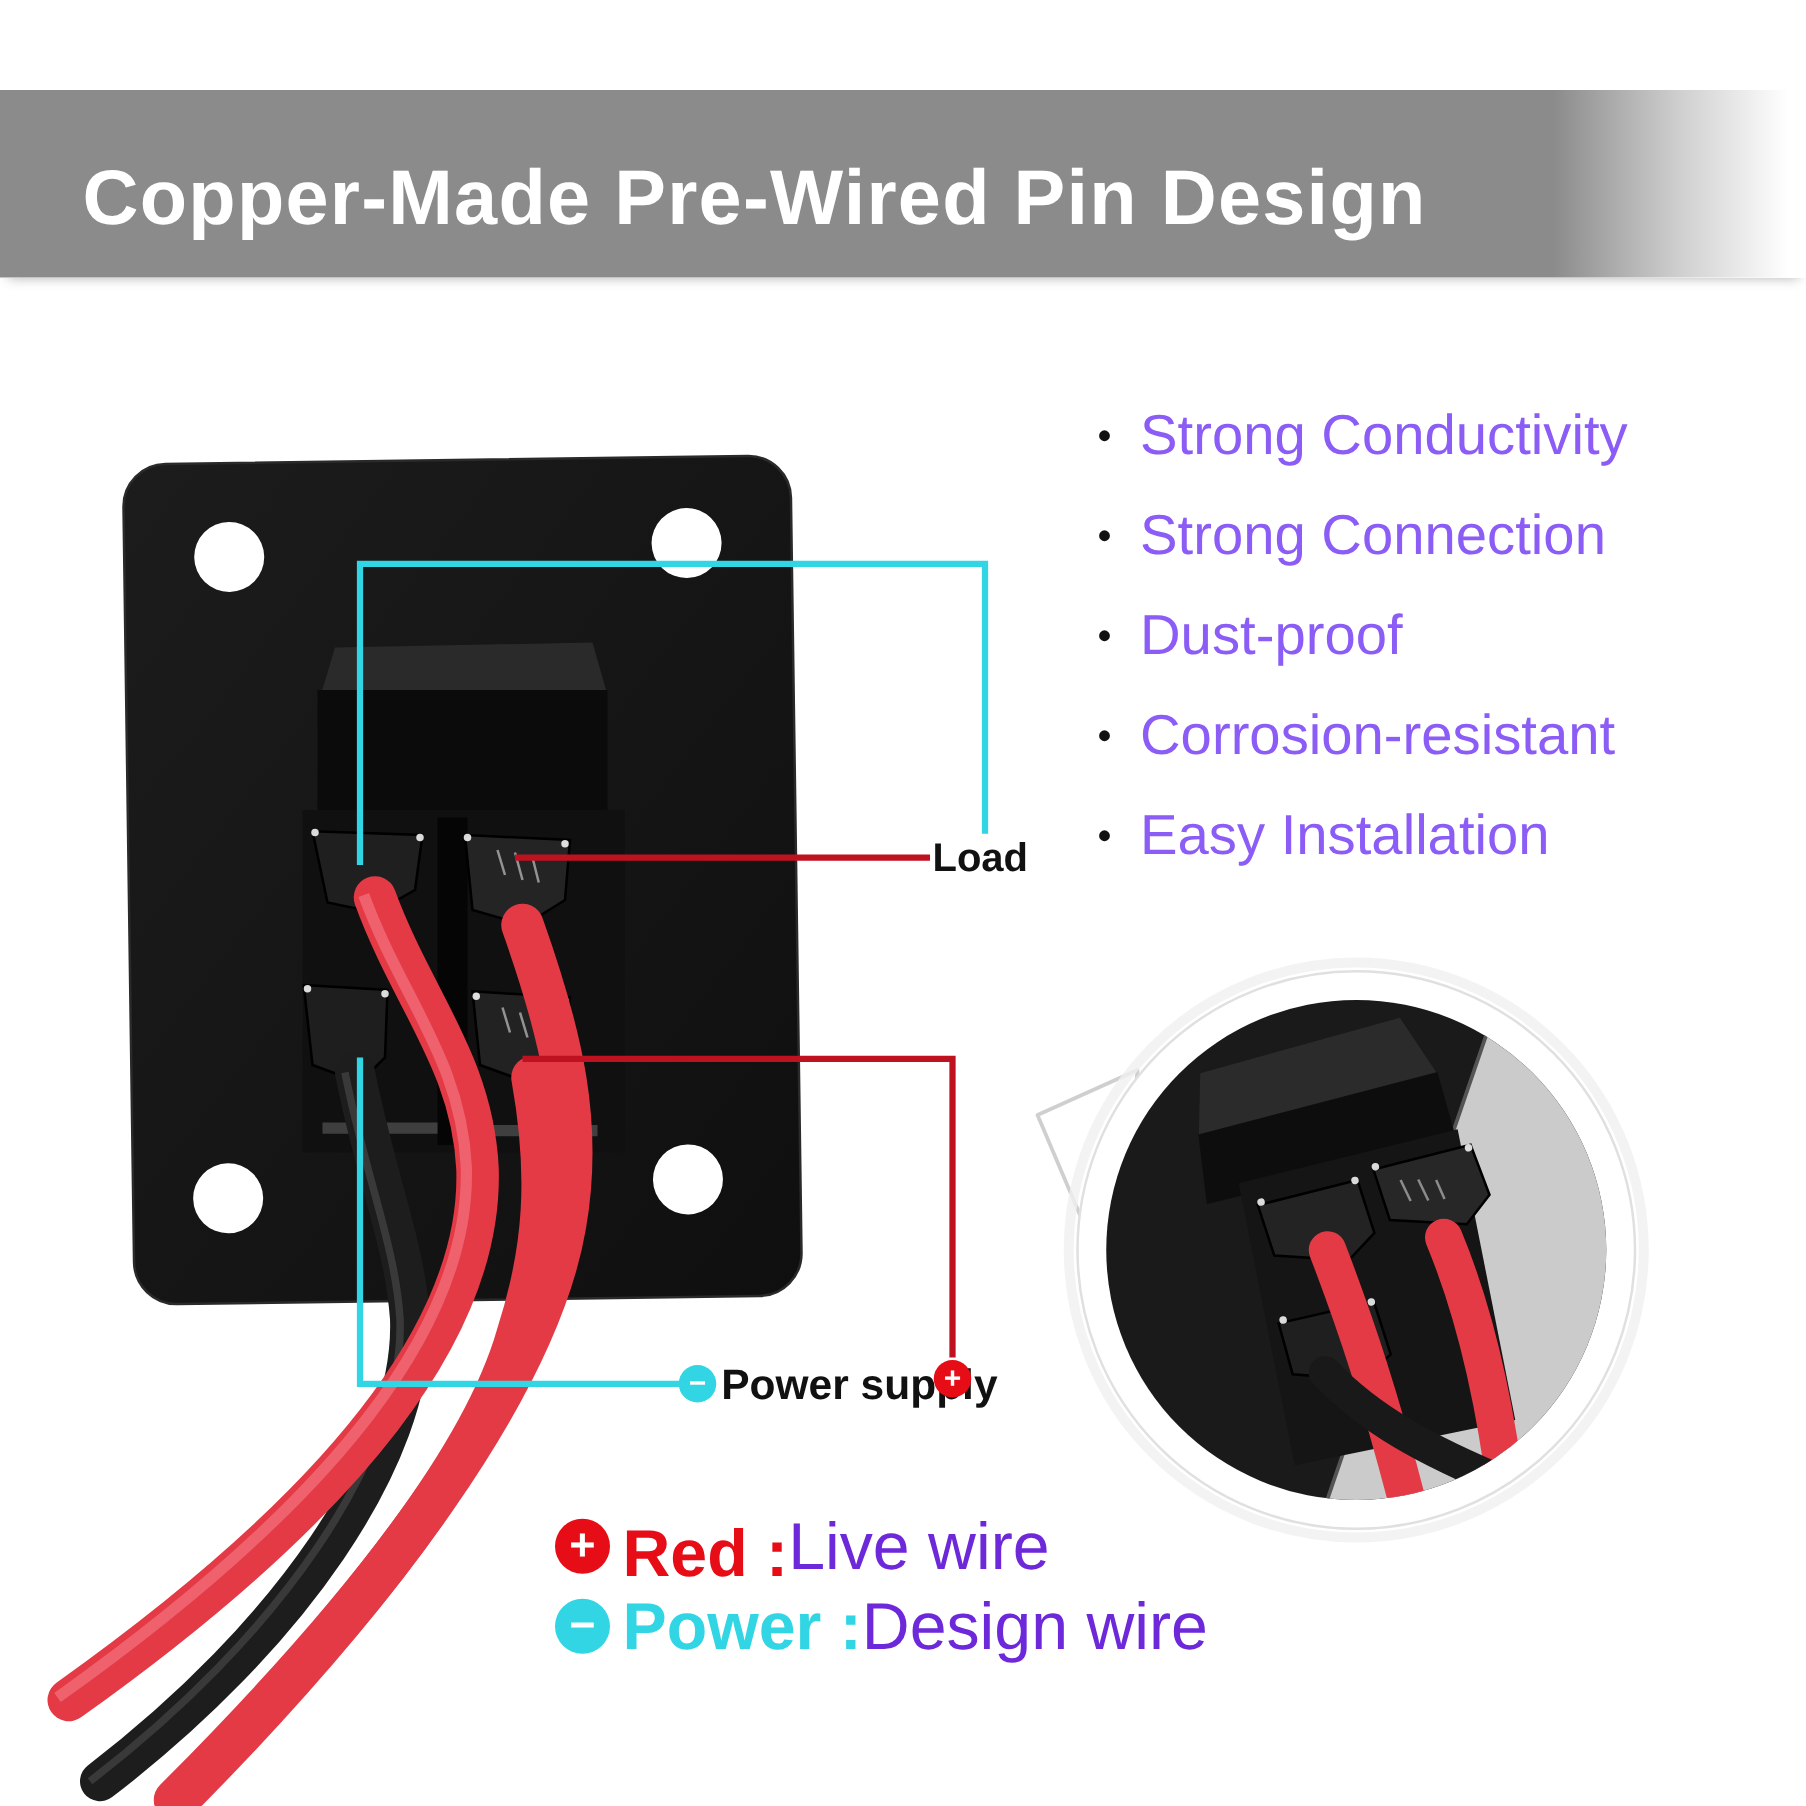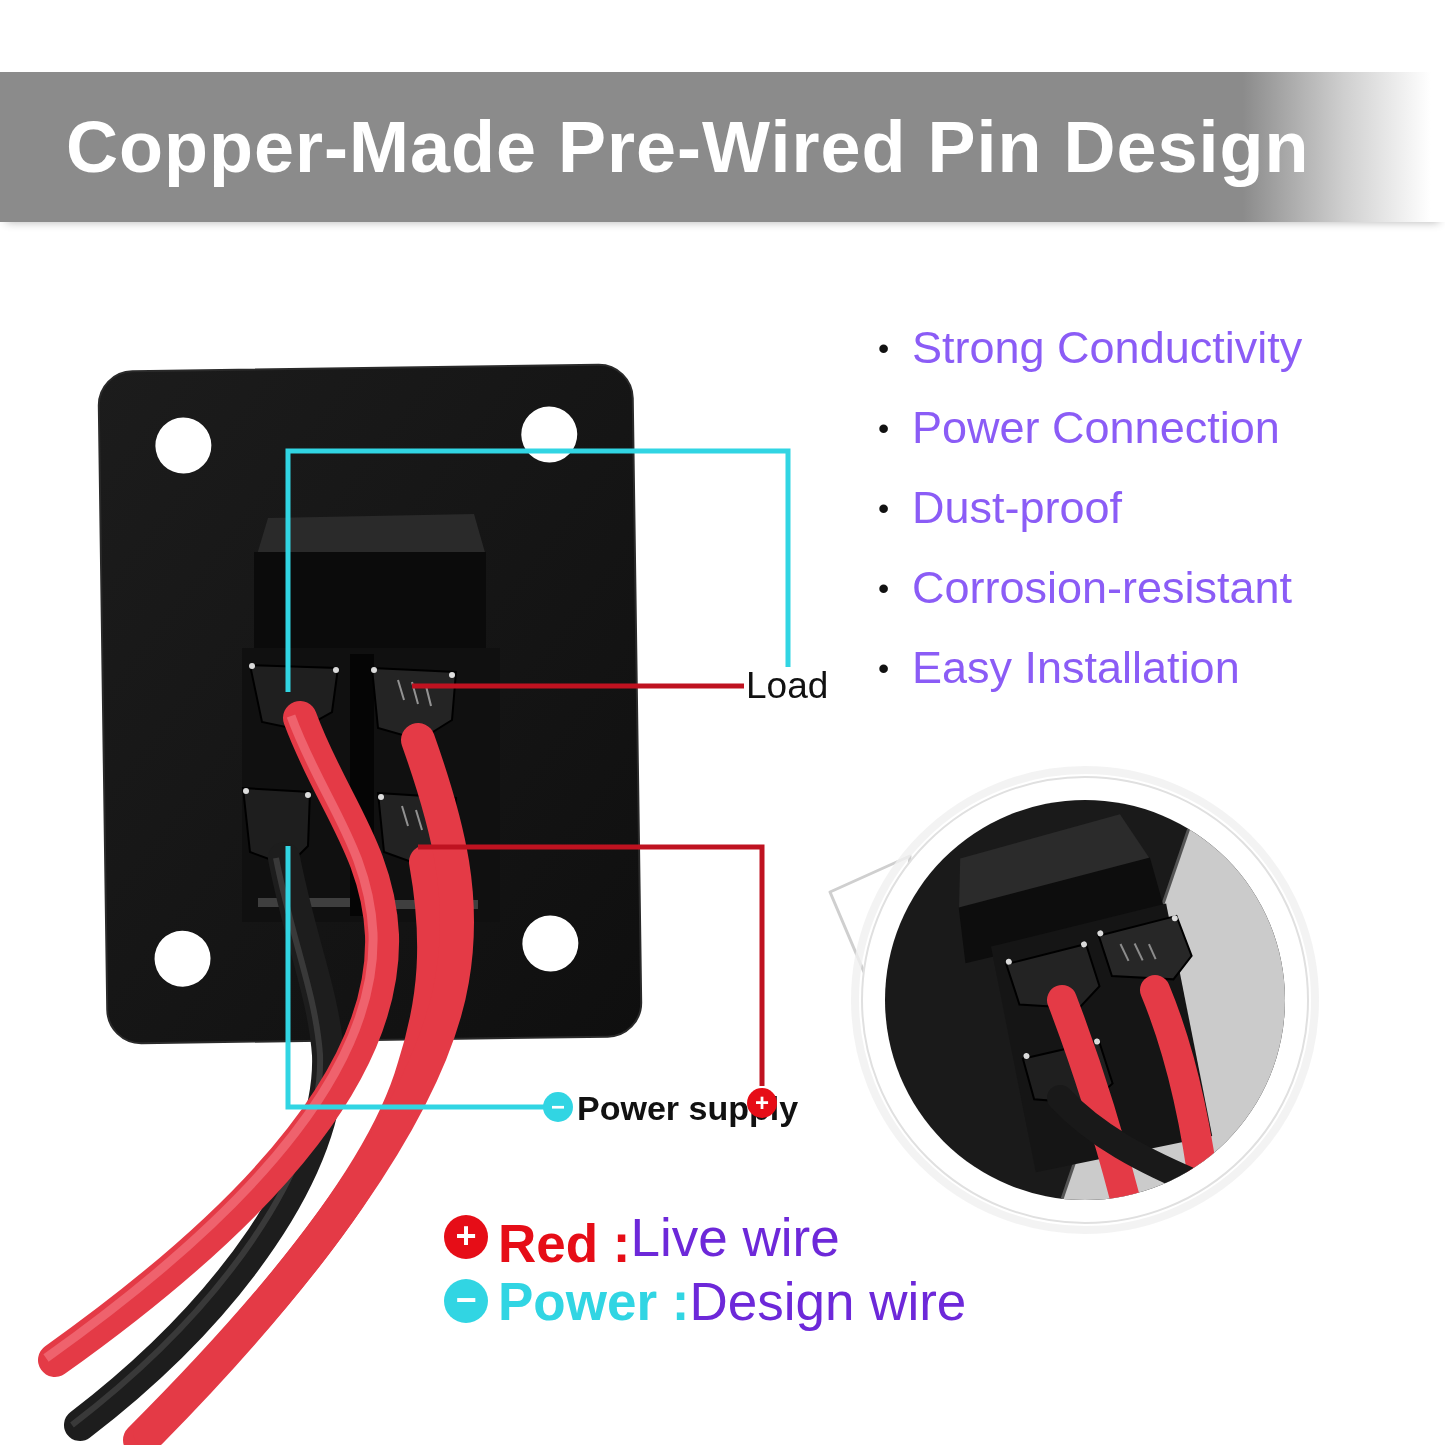--- a/index.html
+++ b/index.html
@@ -7,36 +7,36 @@
     position:relative;width:1445px;height:1445px;overflow:hidden;background:#fff;
     font-family:"Liberation Sans","DejaVu Sans",sans-serif;
   }
   
   .banner{
     position:absolute;left:0;top:72px;width:1445px;height:150px;z-index:3;
     background:linear-gradient(90deg,var(--banner-gray) 0%,var(--banner-gray) 86%,#cfcfcf 93%,#ffffff 99%);
     box-shadow:0 6px 9px -6px rgba(0,0,0,.3);
   }
   .banner-title{
-    position:absolute;left:66px;top:0;height:150px;line-height:150px;
-    font-size:72px;font-weight:bold;color:#ffffff;white-space:nowrap;letter-spacing:1px;
+    position:absolute;left:66px;top:12px;height:150px;line-height:150px;
+    font-size:62px;font-weight:bold;color:#ffffff;white-space:nowrap;letter-spacing:1px;
   }
   
   #gfx{position:absolute;left:0;top:0;z-index:1;}
   .cyan-line{stroke:var(--cyan);stroke-width:5;fill:none;}
   .redline{stroke:var(--annotation-red);stroke-width:5;fill:none;}
   .wire-red{stroke:var(--wire-red);fill:none;stroke-linecap:round;}
   .wire-black{stroke:#1d1d1d;fill:none;stroke-linecap:round;}
   
   .overlay{position:absolute;z-index:2;}
   .feature-list{left:878px;top:325px;width:520px;}
   .feature-item{display:flex;align-items:center;margin-bottom:34px;height:46px;}
   .feature-dot{width:34px;font-size:32px;color:#111;flex:none;}
   .feature-text{font-size:45px;color:#8b5cf6;white-space:nowrap;}
-  .load-label{left:746px;top:664px;font-size:37px;font-weight:normal;color:#111;height:44px;line-height:44px;}
+  .load-label{left:746px;top:664px;font-size:32px;font-weight:bold;color:#111;height:44px;line-height:44px;}
   .ps-label{left:577px;top:1088px;font-size:34px;font-weight:bold;color:#111;height:40px;line-height:40px;white-space:nowrap;}
   .badge{
     position:absolute;border-radius:50%;color:#fff;text-align:center;font-weight:bold;z-index:2;
   }
   .badge.small{width:30px;height:30px;line-height:29px;font-size:24px;}
   .badge.big{width:44px;height:44px;line-height:42px;font-size:36px;}
   .badge.red{background:var(--legend-red);}
   .badge.cyan{background:var(--cyan);}
   .legend-row{position:absolute;left:444px;display:flex;align-items:center;height:52px;z-index:2;}
   .legend-row .badge{position:static;flex:none;margin-right:10px;}
@@ -157,21 +157,21 @@
     <div class="banner-title">Copper-Made Pre-Wired Pin Design</div>
   </div>
 
   <div class="overlay feature-list">
     <div class="feature-item">
       <span class="feature-dot">•</span>
       <span class="feature-text">Strong Conductivity</span>
     </div>
     <div class="feature-item">
       <span class="feature-dot">•</span>
-      <span class="feature-text">Power Connection</span>
+      <span class="feature-text">Strong Connection</span>
     </div>
     <div class="feature-item">
       <span class="feature-dot">•</span>
       <span class="feature-text">Dust-proof</span>
     </div>
     <div class="feature-item">
       <span class="feature-dot">•</span>
       <span class="feature-text">Corrosion-resistant</span>
     </div>
     <div class="feature-item">

